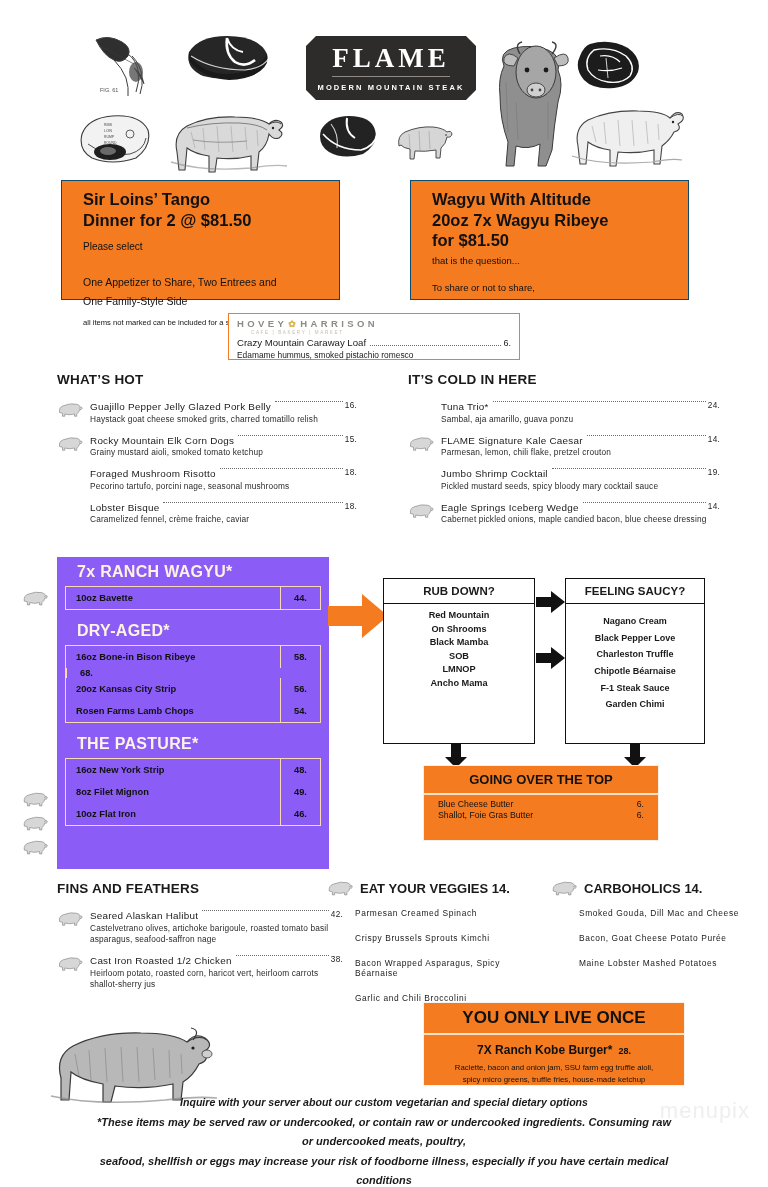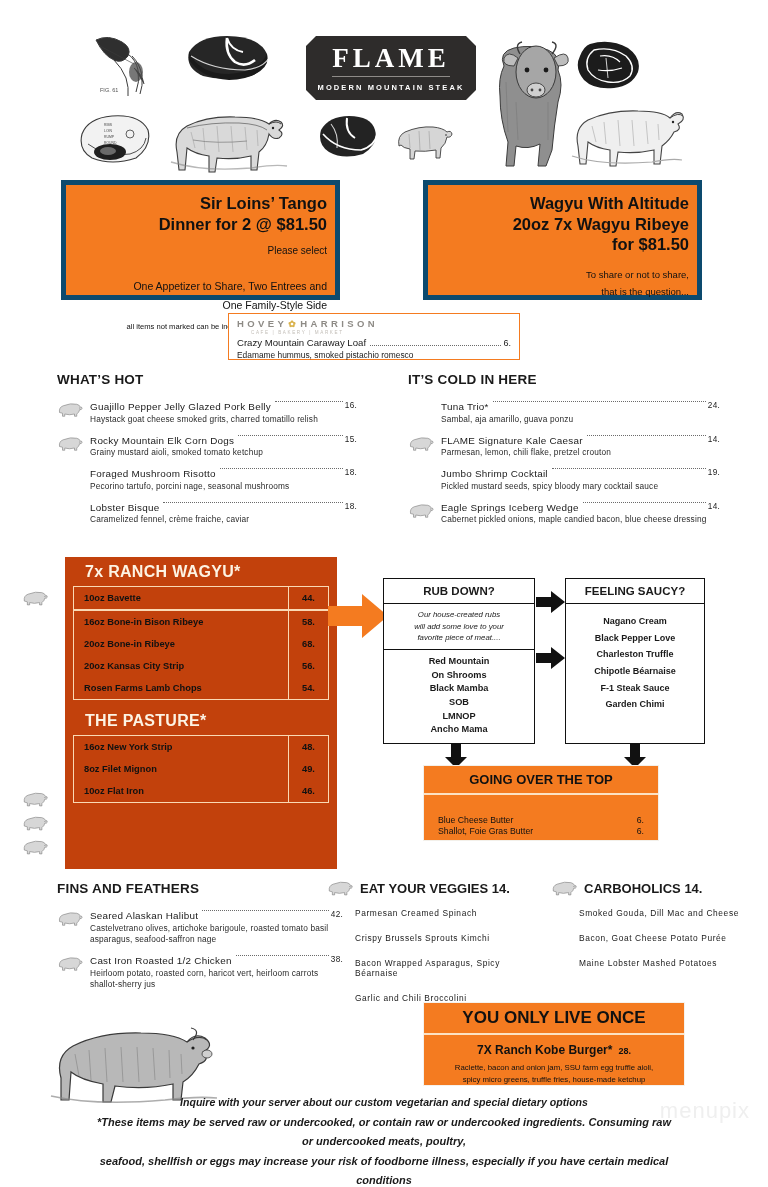--- a/index.html
+++ b/index.html
@@ -35,25 +35,25 @@
   }
   .logo-sub {
     font-size: 7.5px; letter-spacing: 2.1px; margin-top: 6px; font-weight: 600;
   }
   .logo-rule { width: 118px; height: 1px; background: #cfcbc6; margin-top: 4px; opacity:.6;}
 
   
   .promos { position: absolute; top: 180px; left: 0; width: 768px; height: 122px; }
   .promo {
     position: absolute; background: #F47B20; color: #111;
-    text-align: right; padding: 8px 8px 6px;
-    border: 5px solid #0c4a6e;
+    text-align: left; padding: 8px 21px 6px;
+    border: 1px solid #0c4a6e;
   }
   .promo.left  { left: 61px;  top: 0; width: 279px; height: 120px; }
-  .promo.right { left: 423px; top: 0; width: 279px; height: 120px; }
+  .promo.right { left: 410px; top: 0; width: 279px; height: 120px; }
   .promo-h { font-size: 16.5px; font-weight: 700; line-height: 1.25; }
   .promo-sub { font-size: 10px; margin-top: 9px; line-height: 1.5; }
   .promo-body { font-size: 10.5px; margin-top: 20px; line-height: 1.55; }
   .promo-fine { font-size: 7.6px; margin-top: 9px; }
   .promo.right .promo-sub { margin-top: 12px; font-size: 9.5px; line-height:1.6;}
 
   
   .hovey {
     position: absolute; left: 228px; top: 313px; width: 292px; height: 47px;
     border: 1.5px solid #F47B20; background: #fff; padding: 4px 8px 0;
@@ -84,21 +84,21 @@
     display: flex; align-items: flex-start; font-size: 9.9px; letter-spacing: .25px; white-space: nowrap;
   }
   .item-name { flex: 0 0 auto; }
   .dots { flex: 1 1 auto; border-bottom: 1.4px dotted #6b6b6b; margin: 0 2px 3px 4px; min-width: 10px; }
   .item-price { flex: 0 0 auto; font-size: 8.2px; }
   .item-desc { font-size: 8.3px; margin-top: 1.5px; letter-spacing: .15px; color: #2a2a2a; }
 
   
   .steak-block {
     position: absolute; left: 57px; top: 557px; width: 272px; height: 312px;
-    background: #c2410c; padding: 0 8px; margin-left: 8px;
+    background: #8b5cf6; padding: 0 8px;
   }
   .steak-head {
     font-size: 16px; font-weight: 700; color: #FDF3E3; letter-spacing: .3px;
     padding: 6px 0 5px 12px;
   }
   .steak-table { border: 1px solid #FAD9B4; }
   .steak-row { display: flex; align-items: center; }
   .steak-row + .steak-row { }
   .steak-name { flex: 1; font-size: 9.3px; font-weight: 700; padding: 6px 0 6px 10px; color:#111; }
   .steak-price {
@@ -139,21 +139,21 @@
     background: #F47B20; border: 1px solid #f3f0ea;
   }
   .top-box-h {
     text-align: center; font-size: 13px; font-weight: 700; padding: 6px 10px 6px;
     border-bottom: 2px solid #FCE2C4; color: #111;
   }
   .top-row {
     display: flex; justify-content: space-between; font-size: 8.7px;
     padding: 1px 14px 0 14px; color:#111;
   }
-  .top-rows { padding-top: 19px; }
+  .top-rows { padding-top: 3px; }
 
   
   .col-fins { position: absolute; left: 57px; top: 881px; width: 286px; }
 
   
   .col-veg  { position: absolute; left: 327px; top: 880px; width: 215px; }
   .col-carb { position: absolute; left: 551px; top: 880px; width: 205px; }
   .vc-head { display: flex; align-items: center; gap: 7px; }
   .vc-title { font-size: 13px; font-weight: 700; }
   .vc-list { margin-top: 12px; margin-left: 28px; }
@@ -343,22 +343,22 @@
       <div class="promo-h">Dinner for 2 @ $81.50</div>
       <div class="promo-sub">Please select</div>
       <div class="promo-body">One Appetizer to Share, Two Entrees and</div>
       <div class="promo-body" style="margin-top:2px">One Family-Style Side</div>
       <div class="promo-fine">all items not marked can be included for a supplemental fee</div>
     </div>
     <div class="promo right">
       <div class="promo-h">Wagyu With Altitude</div>
       <div class="promo-h">20oz 7x Wagyu Ribeye</div>
       <div class="promo-h">for $81.50</div>
+      <div class="promo-sub" style="margin-top:2px">that is the question...</div>
       <div class="promo-sub">To share or not to share,</div>
-      <div class="promo-sub" style="margin-top:2px">that is the question...</div>
     </div>
   </div>
 
   <div class="hovey">
     <div class="hovey-brand">
       <span>HOVEY</span>
       <span class="hovey-leaf">✿</span>
       <span>HARRISON</span>
     </div>
     <div class="hovey-tag">CAFE  |  BAKERY  |  MARKET</div>
@@ -500,27 +500,27 @@
   <div class="steak-block">
 
     <div class="steak-head">7x RANCH WAGYU*</div>
     <div class="steak-table">
       <div class="steak-row">
         <div class="steak-name">10oz Bavette</div>
         <div class="steak-price">44.</div>
       </div>
     </div>
 
+    <div class="steak-head" style="padding-top:12px">DRY-AGED*</div>
     <div class="steak-table">
       <div class="steak-row">
         <div class="steak-name">16oz Bone-in Bison Ribeye</div>
         <div class="steak-price">58.</div>
       </div>
       <div class="steak-row">
-        <div class="steak-name">20oz Bone-in Ribeye</div>
         <div class="steak-price">68.</div>
       </div>
       <div class="steak-row">
         <div class="steak-name">20oz Kansas City Strip</div>
         <div class="steak-price">56.</div>
       </div>
       <div class="steak-row">
         <div class="steak-name">Rosen Farms Lamb Chops</div>
         <div class="steak-price">54.</div>
       </div>
@@ -542,25 +542,20 @@
       </div>
     </div>
   </div>
 
   <svg class="big-arrow" viewBox="0 0 60 48">
     <path d="M0 14 L34 14 L34 2 L60 24 L34 46 L34 34 L0 34 Z" fill="#F47B20"></path>
   </svg>
 
   <div class="flowbox" id="rub-down">
     <div class="flow-h">RUB DOWN?</div>
-    <div class="flow-note">
-      <div>Our house-created rubs</div>
-      <div>will add some love to your</div>
-      <div>favorite piece of meat....</div>
-    </div>
     <div class="flow-list">
       <div>Red Mountain</div>
       <div>On Shrooms</div>
       <div>Black Mamba</div>
       <div>SOB</div>
       <div>LMNOP</div>
       <div>Ancho Mama</div>
     </div>
   </div>
 

